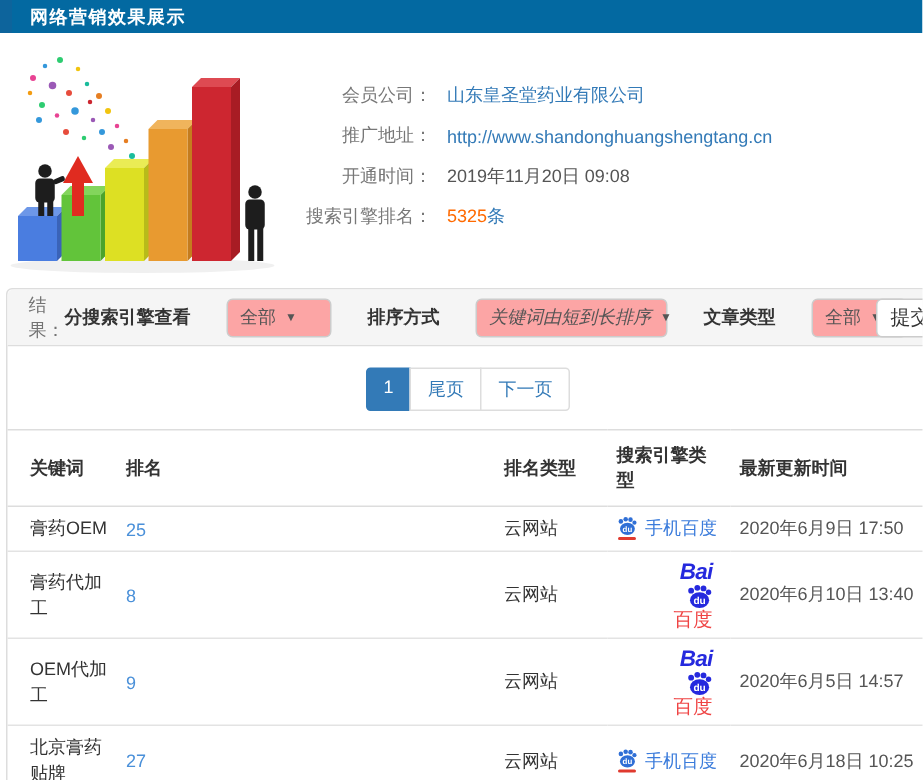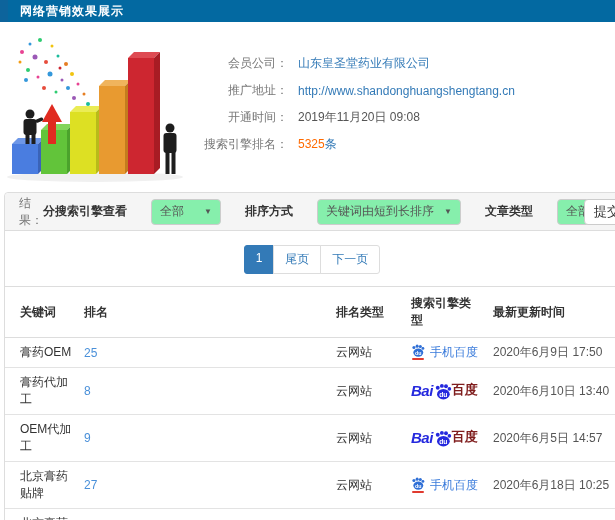--- a/index.html
+++ b/index.html
@@ -23,23 +23,23 @@
   .rank-num { color:#ff6a00; }
   .rank-suffix { color:#337ab7; }
 
   
   .panel { width:656px; margin-left:4px; border:1px solid #ddd; border-radius:4px; background:#fff; }
   .panel-heading { background:#f5f5f5; border-bottom:1px solid #ddd; border-radius:4px 4px 0 0;
     height:38px; display:flex; align-items:center; position:relative; padding:0 82px 0 14px; }
   .result-label { color:#737373; }
   .filters { margin-left:auto; display:flex; align-items:center; gap:24px; white-space:nowrap; }
   .filter-label { font-weight:bold; color:#333; }
-  .select-box { background:#86efac; border:1px solid #ccc; border-radius:4px; height:26px;
-    display:inline-flex; align-items:center; justify-content:space-between; padding:0 8px; color:#555; cursor:pointer; }
-  .sel-engine { width:70px; } .sel-sort { width:144px; } .sel-article { width:64px; }
+  .select-box { background:#fca5a5; border:1px solid #ccc; border-radius:4px; height:26px;
+    display:inline-flex; align-items:center; padding:0 8px; color:#555; cursor:pointer; }
+  .sel-engine { width:70px; } .sel-sort { width:128px;font-style:italic; } .sel-article { width:64px; }
   .caret { font-size:8px; color:#555; margin-left:6px; }
   .submit-btn { position:absolute; left:579px; top:6px; width:46px; height:26px; background:#fff;
     border:1px solid #ccc; border-radius:4px; color:#333; text-align:center; line-height:24px; cursor:pointer; }
 
   
   .panel-body { padding-top:14px; }
   .pagination { display:flex; justify-content:center; margin-bottom:12px; padding-right:40px; }
   .page-item { border:1px solid #ddd; background:#fff; color:#337ab7; padding:5px 11px;
     margin-left:-1px; cursor:pointer; font-size:12px; }
   .page-item:first-child { border-radius:3px 0 0 3px; margin-left:0; }
@@ -48,24 +48,24 @@
 
   
   table { border-collapse:collapse; table-layout:fixed; width:650px; }
   col.c1{width:73px;} col.c2{width:252px;} col.c3{width:75px;} col.c4{width:82px;} col.c5{width:168px;}
   th { text-align:left; font-weight:bold; color:#333; border-top:1px solid #ddd; border-bottom:1px solid #ddd;
     padding:8px 6px; }
   td { border-bottom:1px solid #e3e3e3; padding:6px 6px; height:27px; color:#333; vertical-align:middle; }
   th:first-child, td:first-child { padding-left:15px; }
   td.time { color:#555; }
   a.rank-link { color:#4a90d9; text-decoration:none; cursor:pointer; }
-  .bd-logo { display:inline-flex; align-items:flex-start; line-height:1; }
+  .bd-logo { display:inline-flex; align-items:flex-end; line-height:1;flex-direction:column; }
   .bd-bai { color:#2529de; font-weight:bold; font-size:15px; font-style:italic; letter-spacing:-0.5px; }
   .bd-paw-big { width:18px; height:17px; margin:0 0 0 1px; }
-  .bd-cn { color:#7f1d1d; font-weight:bold; font-size:13px; }
+  .bd-cn { color:#ef4444; font-weight:normal; font-size:13px;margin-left:38px; }
   .mb-logo { display:inline-flex; align-items:flex-start; gap:5px; }
   .mb-paw-wrap { display:inline-flex; flex-direction:column; align-items:center; }
   .mb-paw { width:14px; height:13px; }
   .mb-underline { width:12px; height:2px; background:#e03a2f; margin-top:1px; border-radius:1px; }
   .mb-label { color:#3a7bdb; font-size:12px; }
 </style>
 </head>
 <body>
 
 <div class="top-bar">

